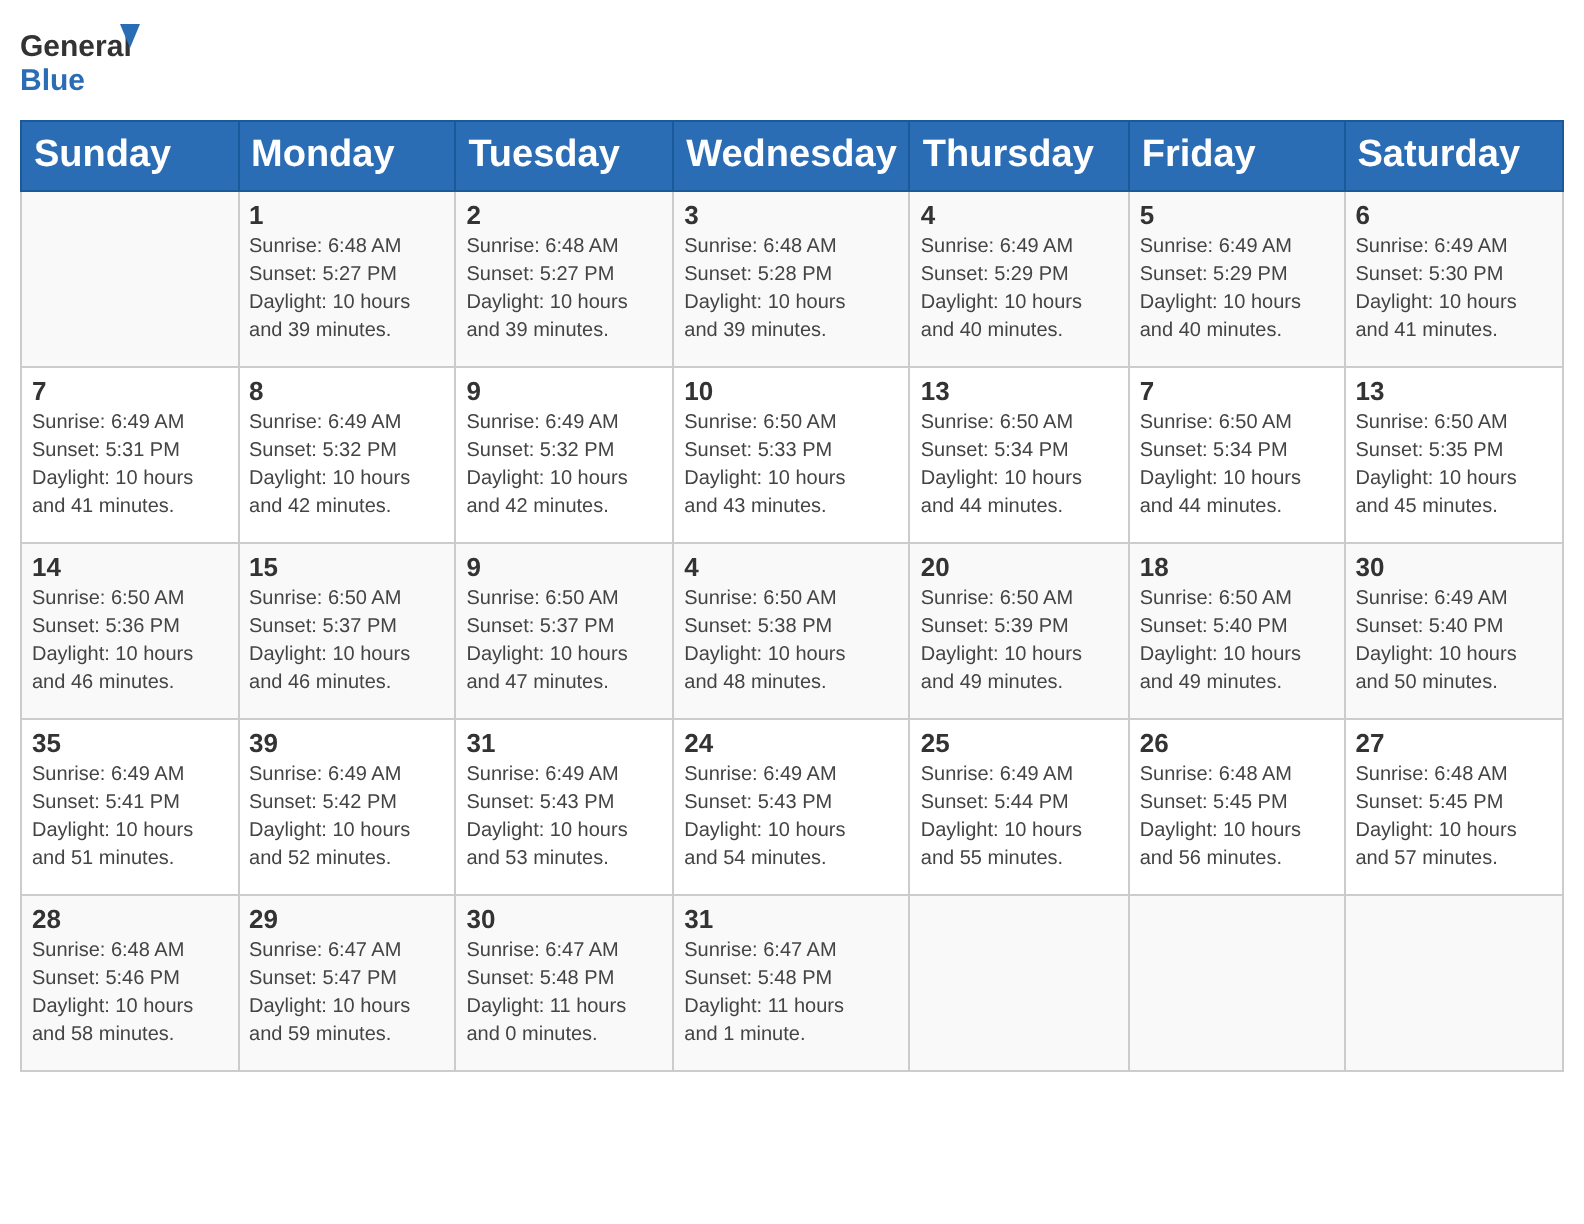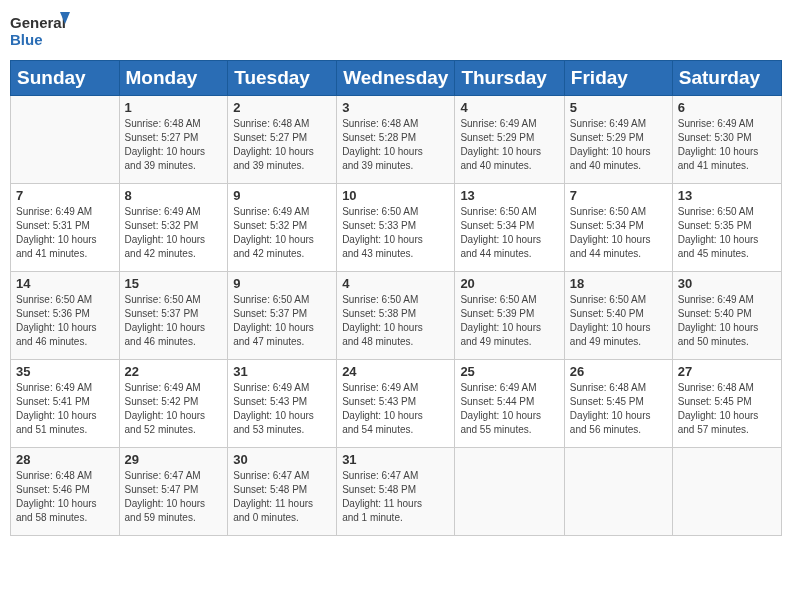--- a/index.html
+++ b/index.html
@@ -255,21 +255,21 @@
       </tr>
       <tr>
         <td>
           <span class="day-num">35</span>
           <div class="day-info" style="white-space: pre-line;">Sunrise: 6:49 AM
 Sunset: 5:41 PM
 Daylight: 10 hours
 and 51 minutes.</div>
         </td>
         <td>
-          <span class="day-num">22</span>
+          <span class="day-num">39</span>
           <div class="day-info" style="white-space: pre-line;">Sunrise: 6:49 AM
 Sunset: 5:42 PM
 Daylight: 10 hours
 and 52 minutes.</div>
         </td>
         <td>
           <span class="day-num">31</span>
           <div class="day-info" style="white-space: pre-line;">Sunrise: 6:49 AM
 Sunset: 5:43 PM
 Daylight: 10 hours

